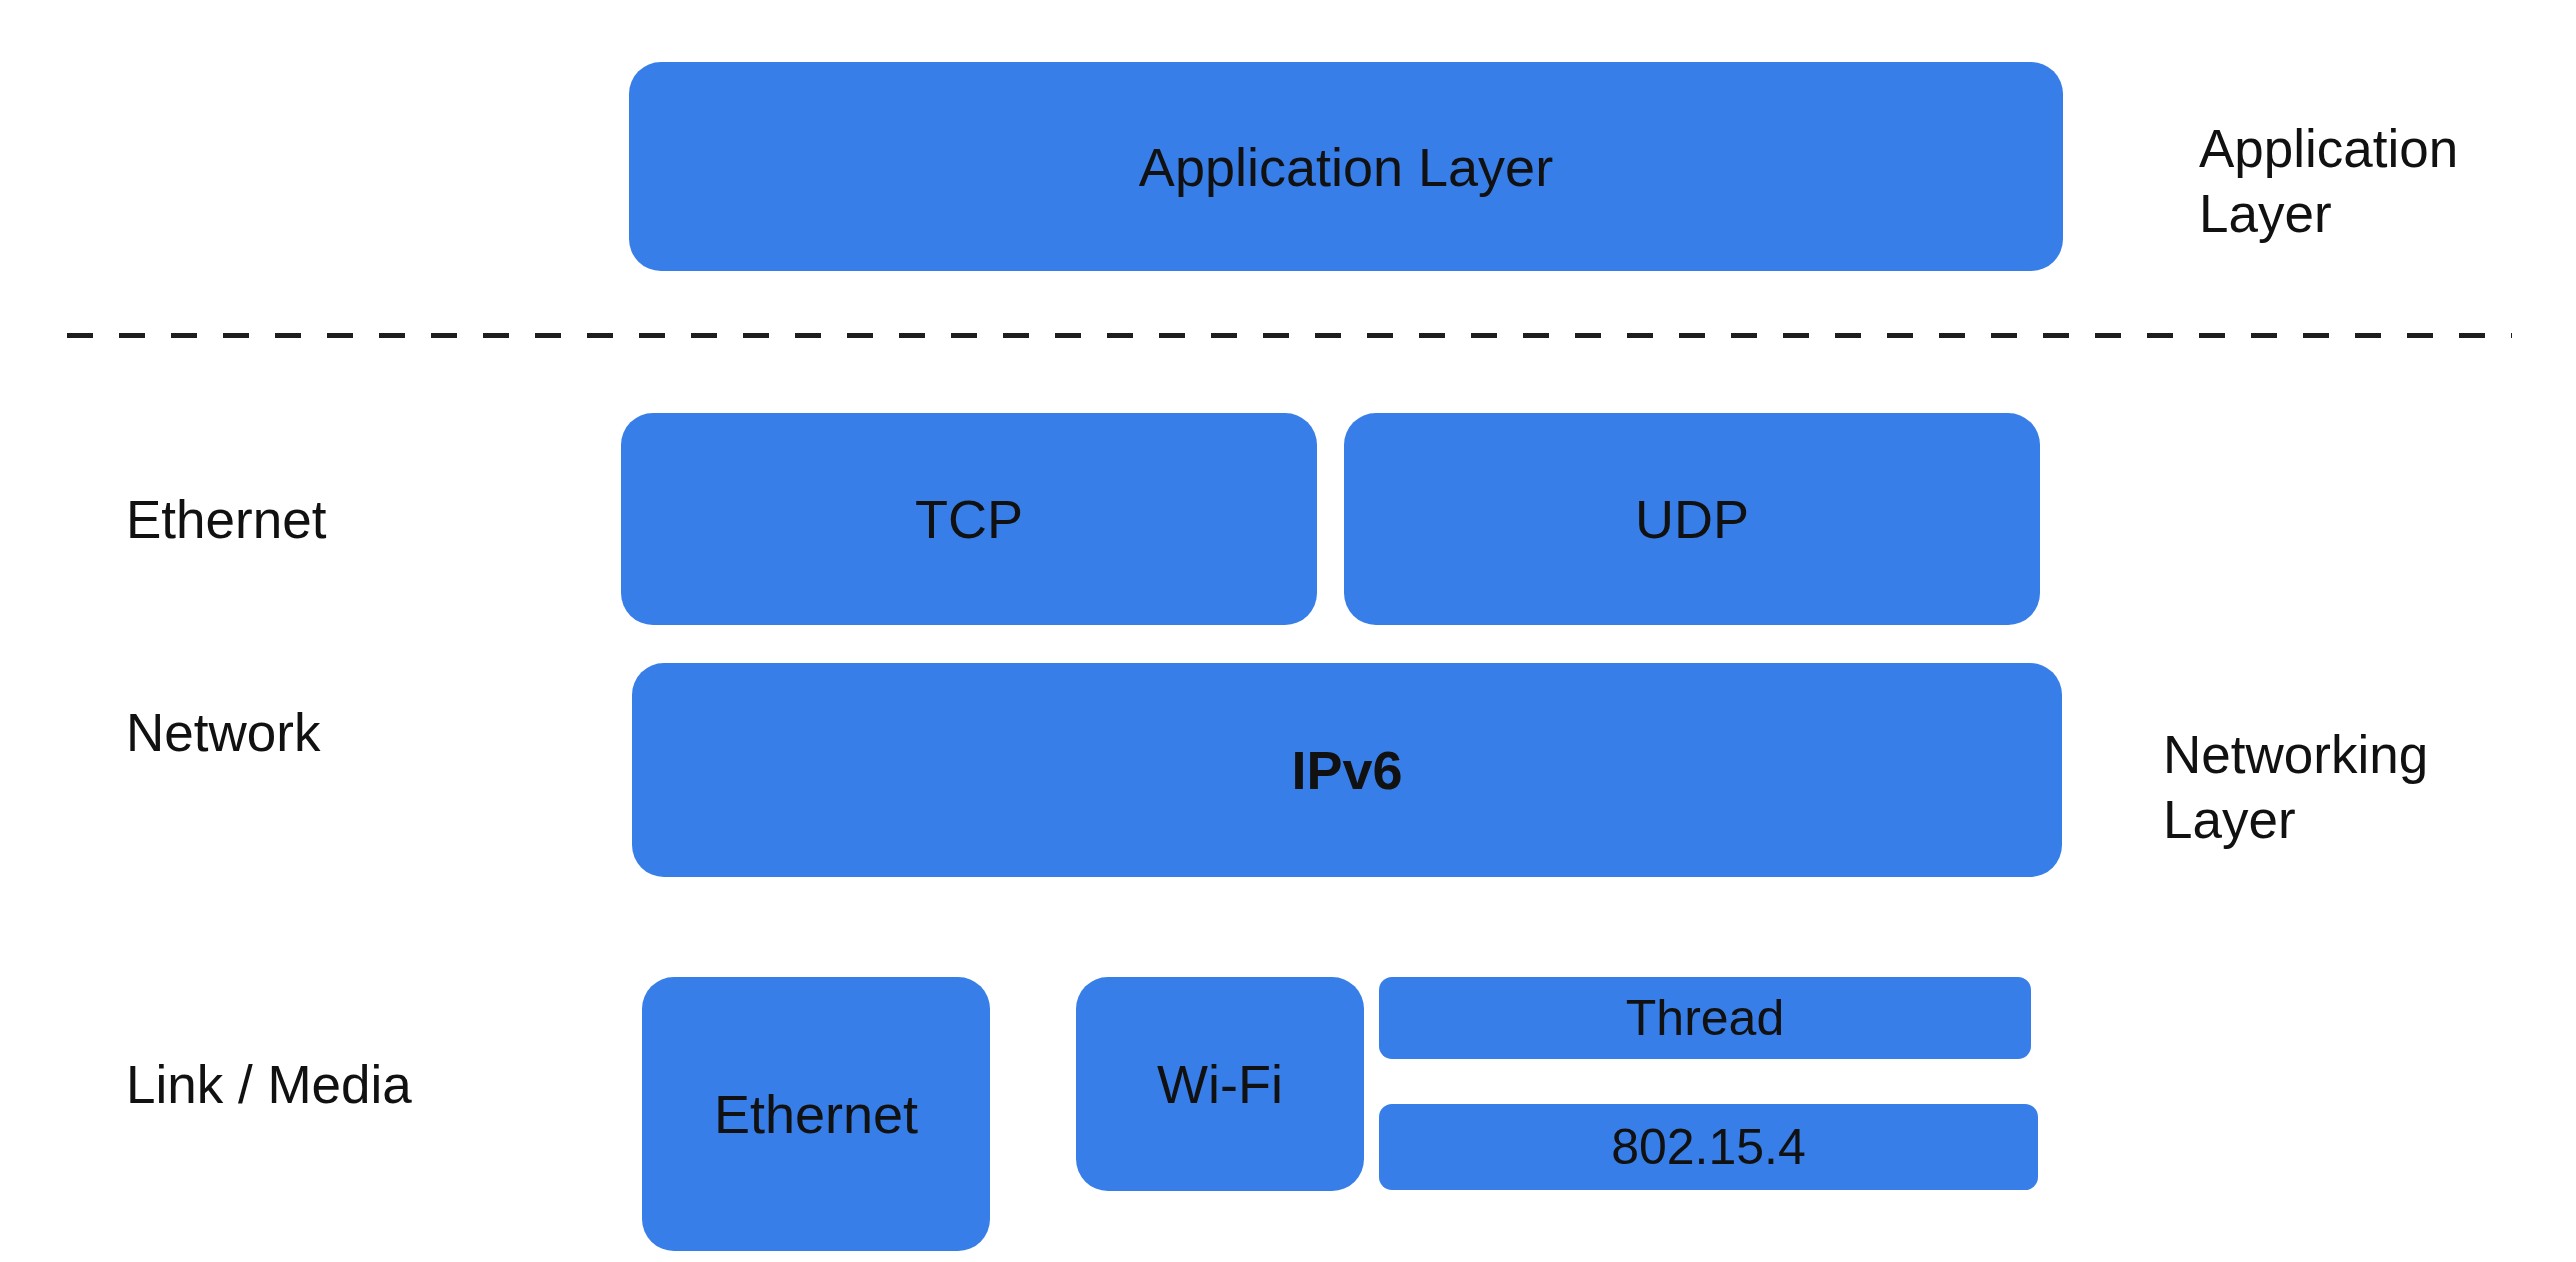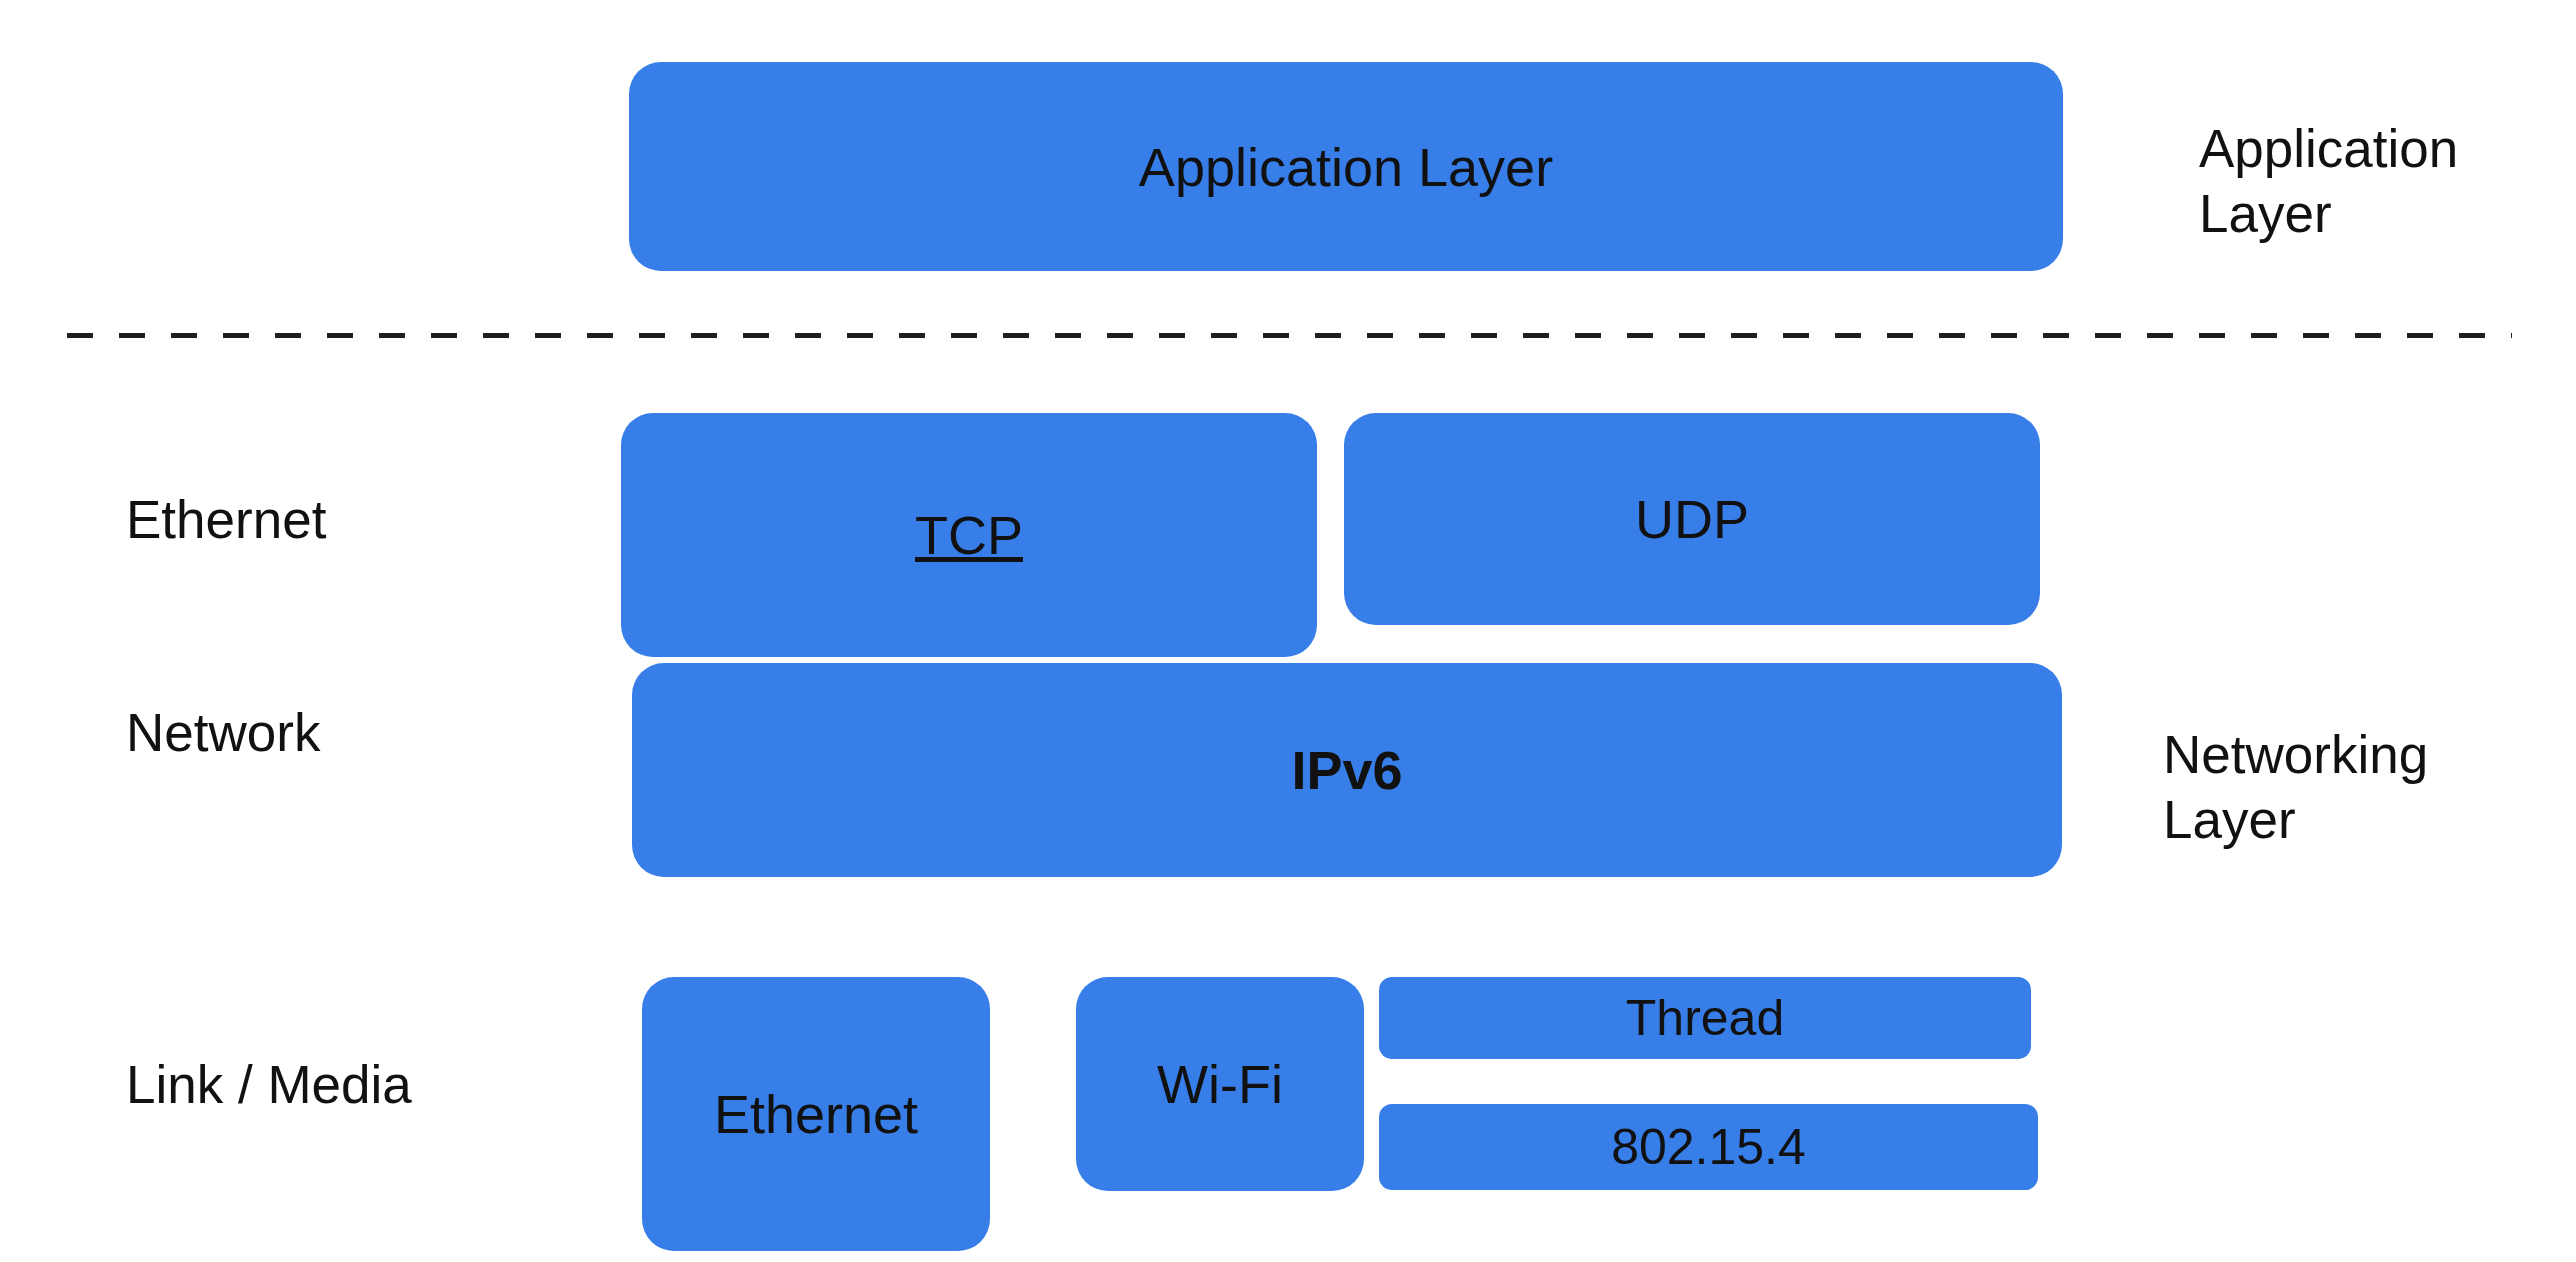--- a/index.html
+++ b/index.html
@@ -59,21 +59,21 @@
     background: repeating-linear-gradient(
       to right,
       var(--dash) 0px, var(--dash) 26px,
       transparent 26px, transparent 52px
     );
   }
   
   .app-box      { left: 629px; top: 62px;  width: 1434px; height: 209px; }
   .app-side     { left: 2199px; top: 116px; }
   .transport-lb { left: 126px;  top: 413px;  height: 212px; }
-  .tcp-box      { left: 621px; top: 413px;  width: 696px; height: 244px; text-decoration: underline; }
+  .tcp-box      { left: 621px; top: 413px;  width: 696px; height: 212px; }
   .udp-box      { left: 1344px; top: 413px;  width: 696px; height: 212px; }
   .network-lb   { left: 126px;  top: 625px; height: 214px; }
   .ipv6-box     { left: 632px; top: 663px; width: 1430px; height: 214px; font-weight: bold; }
   .net-side     { left: 2163px; top: 705px; margin-top: 17px; }
   .link-lb      { left: 126px;  top: 977px; height: 214px; }
   .eth-box      { left: 642px; top: 977px; width: 348px;  height: 274px; }
   .wifi-box     { left: 1076px; top: 977px; width: 288px;  height: 214px; }
   .thread-box   { left: 1379px; top: 977px; width: 652px; height: 82px; font-size: 50px; }
   .ieee-box     { left: 1379px; top: 1104px; width: 659px; height: 86px; font-size: 50px; }
 </style>

